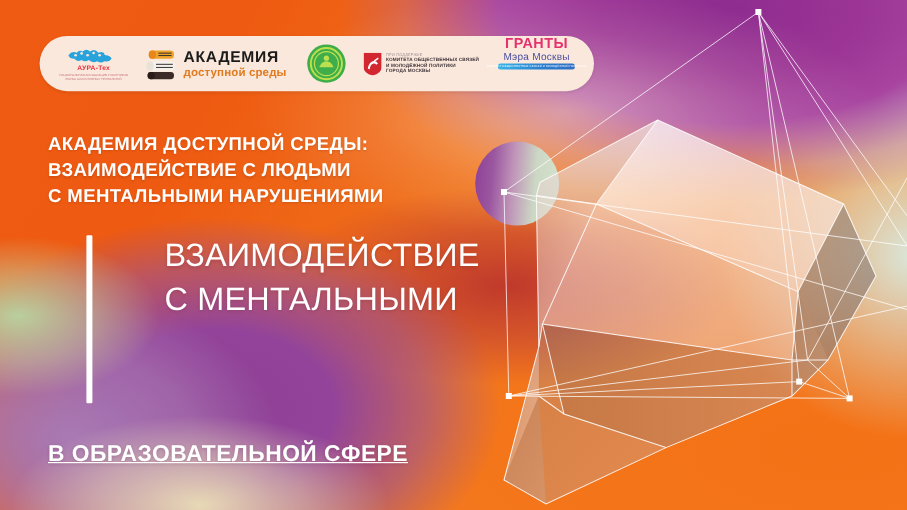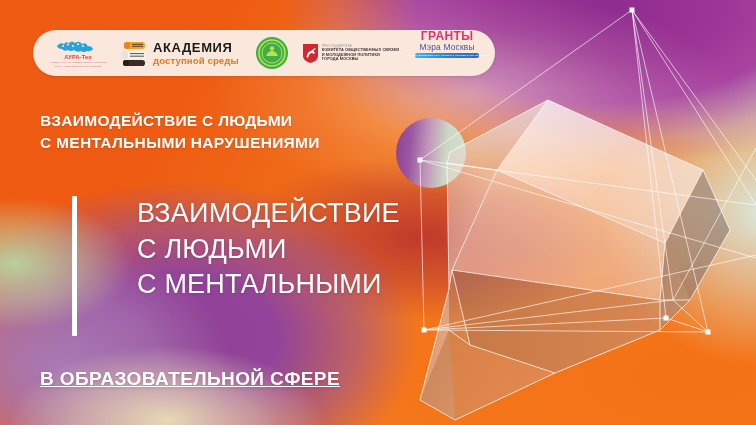--- a/index.html
+++ b/index.html
@@ -290,28 +290,28 @@
     <div class="logo-slot logo-grant">
       <div class="gr-1">ГРАНТЫ</div>
       <div class="gr-2">Мэра Москвы</div>
       <div class="gr-bar">
         <span>КОМИТЕТ ОБЩЕСТВЕННЫХ СВЯЗЕЙ И МОЛОДЁЖНОЙ ПОЛИТИКИ</span>
       </div>
     </div>
   </div>
 
   <div class="kicker">
+    <div>АКАДЕМИЯ ДОСТУПНОЙ СРЕДЫ:</div>
     <div>ВЗАИМОДЕЙСТВИЕ С ЛЮДЬМИ</div>
     <div>С МЕНТАЛЬНЫМИ НАРУШЕНИЯМИ</div>
   </div>
 
   <div class="titlewrap">
     <div class="accent-bar"></div>
     <div class="title">
       <div>ВЗАИМОДЕЙСТВИЕ</div>
-      <div>С ЛЮДЬМИ</div>
       <div>С МЕНТАЛЬНЫМИ</div>
     </div>
   </div>
 
   <div class="footline">В ОБРАЗОВАТЕЛЬНОЙ СФЕРЕ</div>
 
 </div>
 
 </body></html>

